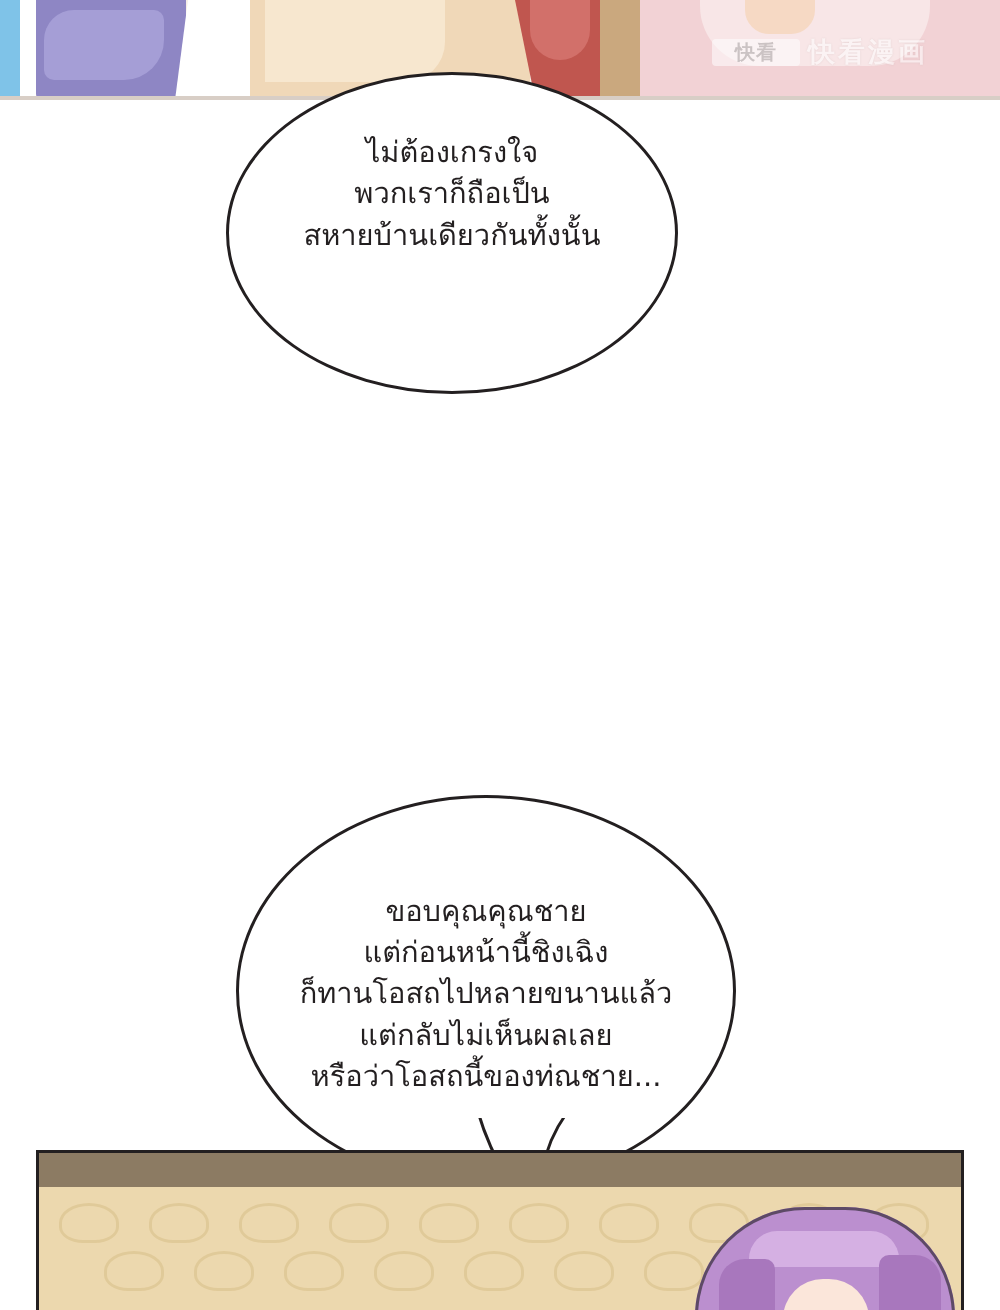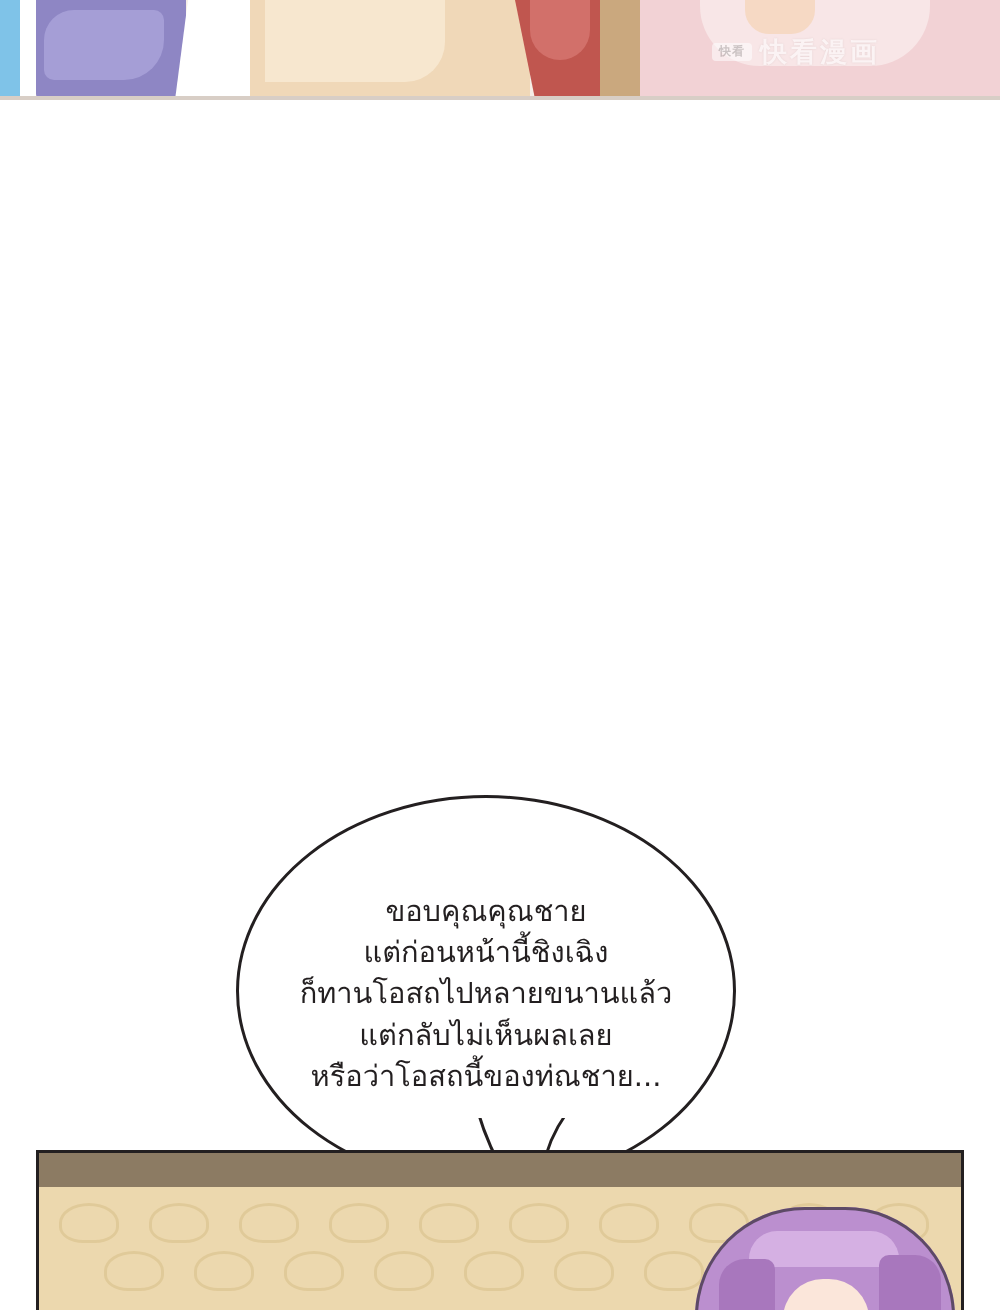--- a/index.html
+++ b/index.html
@@ -126,23 +126,23 @@
     left: 712px;
     top: 34px;
     display: flex;
     align-items: center;
     gap: 8px;
     opacity: 0.55;
   }
   .wm-badge {
     background: #ffffff;
     color: #a8a8a8;
-    font-size: 12px;
+    font-size: 20px;
     font-weight: bold;
-    padding: 2px 7px;
+    padding: 2px 23px;
     border-radius: 4px;
     letter-spacing: 1px;
     line-height: 1.15;
   }
   .wm-text {
     color: #ffffff;
     font-size: 27px;
     font-weight: bold;
     letter-spacing: 3px;
     text-shadow: 0 0 2px rgba(160,140,140,0.45);
@@ -314,20 +314,25 @@
     <div class="tp-pink-light"></div>
     <div class="tp-skin"></div>
     <div class="tp-bottom-line"></div>
 
     <div class="watermark">
       <span class="wm-badge">快看</span>
       <span class="wm-text">快看漫画</span>
     </div>
   </div>
 
+  <div class="bubble" id="bubble-1">
+    <div class="lines">ไม่ต้องเกรงใจ
+พวกเราก็ถือเป็น
+สหายบ้านเดียวกันทั้งนั้น</div>
+  </div>
 
   <div class="bubble" id="bubble-2">
     <div class="lines">ขอบคุณคุณชาย
 แต่ก่อนหน้านี้ชิงเฉิง
 ก็ทานโอสถไปหลายขนานแล้ว
 แต่กลับไม่เห็นผลเลย
 หรือว่าโอสถนี้ของท่ณชาย...</div>
   </div>
 
   <div class="tail">

